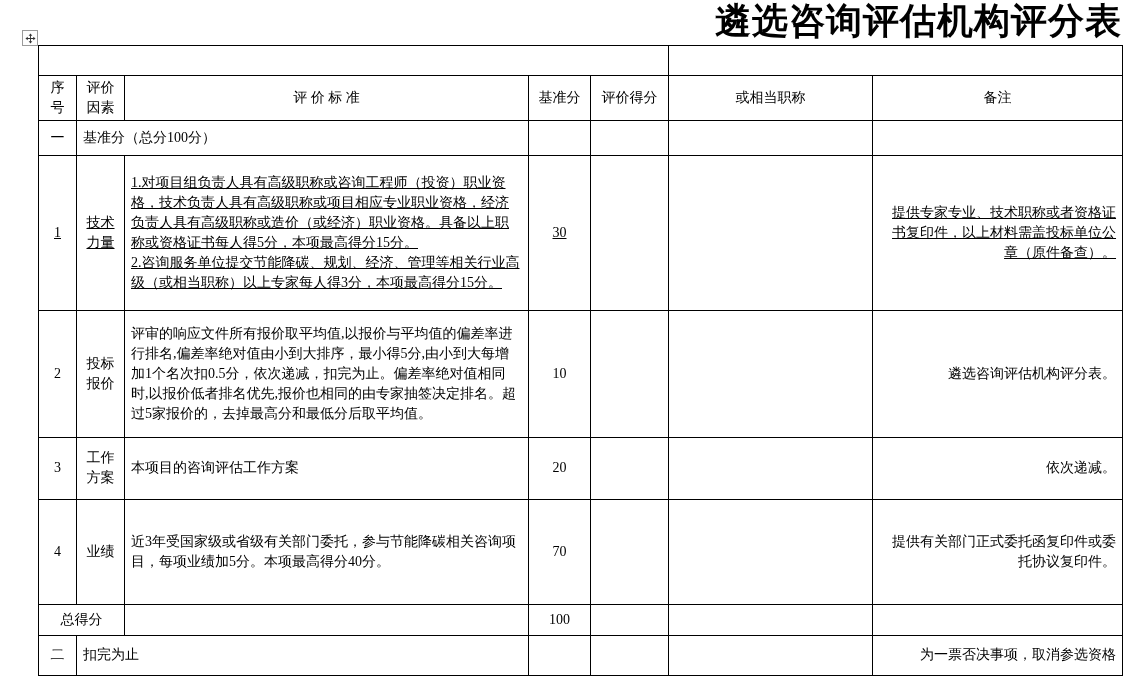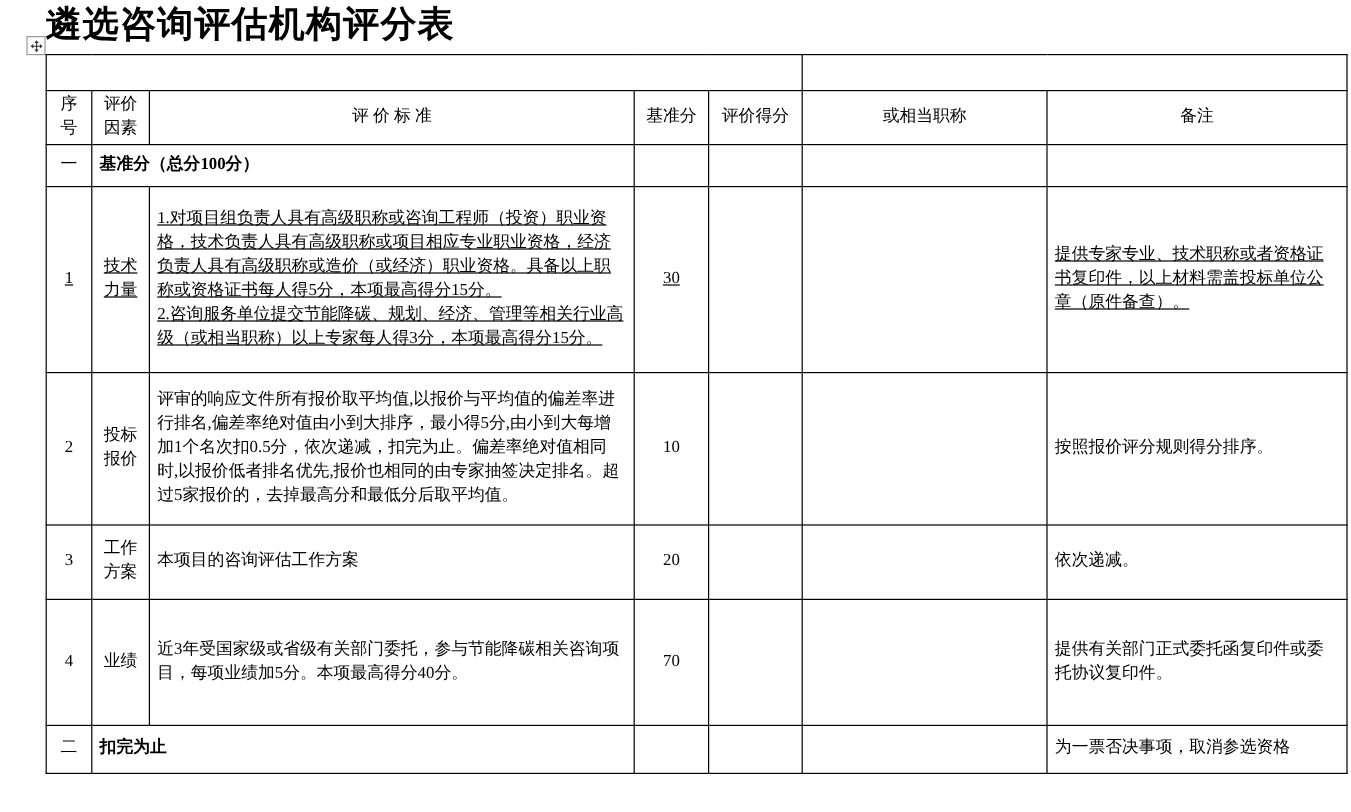--- a/index.html
+++ b/index.html
@@ -8,22 +8,22 @@
     width: 1126px; height: 677px;
     background: #ffffff;
     color: #000;
     font-family: "Liberation Serif", serif;
     position: relative;
     overflow: hidden;
   }
   .doc-title {
     position: absolute;
     left: 38px; top: 0px; width: 1084px;
-    text-align: left;
-    font-size: 30px;
+    text-align: right;
+    font-size: 36px;
     font-weight: bold;
     letter-spacing: 1px;
     line-height: 42px;
     white-space: nowrap;
   }
   .move-handle {
     position: absolute;
     left: 22px; top: 30px;
     width: 16px; height: 16px;
     border: 1px solid #9a9a9a;
@@ -40,23 +40,23 @@
   table.score-table td {
     border: 1px solid #000;
     font-size: 14px;
     line-height: 1.42;
     vertical-align: middle;
     padding: 2px 6px;
     overflow: hidden;
     word-break: break-all;
   }
   td.c { text-align: center; padding: 2px 2px; }
-  td.b { font-weight: bold; }
+  td.b { font-weight: normal; }
   td.pre { white-space: pre-line; }
-  td.remark { padding: 2px 8px; }
+  td.remark { padding: 2px 8px; text-align: right; }
   tr.r-empty td { height: 30px; }
   tr.r-header td { height: 38px; text-align: center; padding: 2px 1px; }
   tr.r-sec1 td { height: 35px; }
   tr.r-1 td { height: 155px; text-decoration: underline; }
   tr.r-2 td { height: 127px; margin-left: 43px; }
   tr.r-3 td { height: 62px; }
   tr.r-4 td { height: 105px; }
   tr.r-total td { height: 31px; }
   tr.r-sec2 td { height: 40px; }
 </style>
@@ -123,21 +123,21 @@
     </tr>
 
     <tr class="r-2">
       <td class="c">2</td>
       <td class="c pre">投标
 报价</td>
       <td class="pre">评审的响应文件所有报价取平均值,以报价与平均值的偏差率进行排名,偏差率绝对值由小到大排序，最小得5分,由小到大每增加1个名次扣0.5分，依次递减，扣完为止。偏差率绝对值相同时,以报价低者排名优先,报价也相同的由专家抽签决定排名。超过5家报价的，去掉最高分和最低分后取平均值。</td>
       <td class="c">10</td>
       <td></td>
       <td></td>
-      <td class="remark">按照报价评分规则得分排序。</td>
+      <td class="remark">遴选咨询评估机构评分表。</td>
     </tr>
 
     <tr class="r-3">
       <td class="c">3</td>
       <td class="c pre">工作
 方案</td>
       <td>本项目的咨询评估工作方案</td>
       <td class="c">20</td>
       <td></td>
       <td></td>
@@ -147,20 +147,28 @@
     <tr class="r-4">
       <td class="c">4</td>
       <td class="c">业绩</td>
       <td>近3年受国家级或省级有关部门委托，参与节能降碳相关咨询项目，每项业绩加5分。本项最高得分40分。</td>
       <td class="c">70</td>
       <td></td>
       <td></td>
       <td class="remark">提供有关部门正式委托函复印件或委托协议复印件。</td>
     </tr>
 
+    <tr class="r-total">
+      <td colspan="2" class="c">总得分</td>
+      <td></td>
+      <td class="c">100</td>
+      <td></td>
+      <td></td>
+      <td></td>
+    </tr>
 
     <tr class="r-sec2">
       <td class="c">二</td>
       <td colspan="2" class="b">扣完为止</td>
       <td></td>
       <td></td>
       <td></td>
       <td class="remark">为一票否决事项，取消参选资格</td>
     </tr>
   </tbody>

